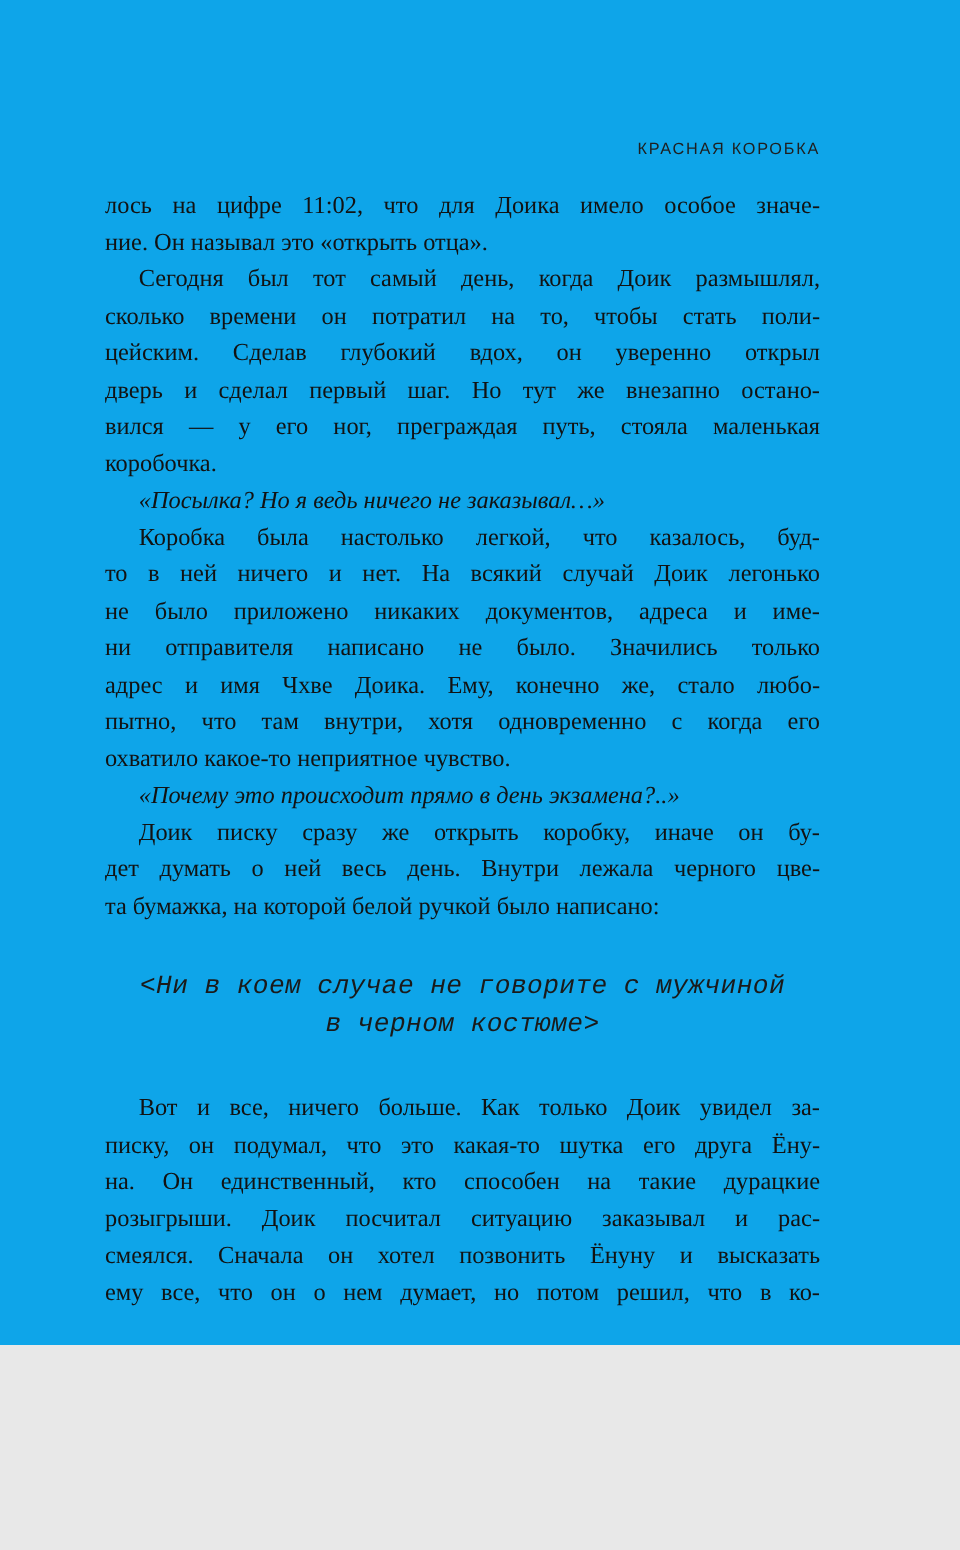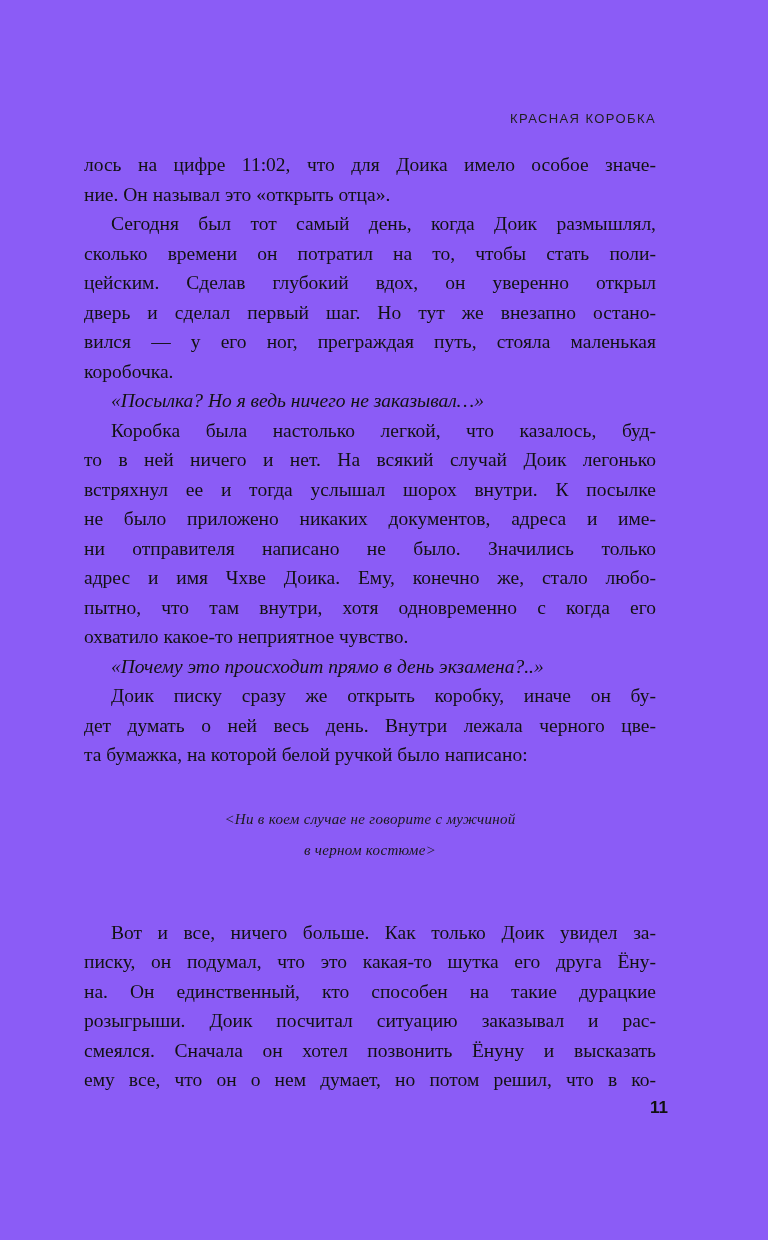--- a/index.html
+++ b/index.html
@@ -1,20 +1,20 @@
 <!DOCTYPE html>
 <html><head>
 <meta charset="utf-8">
 <style>
   html, body { margin: 0; padding: 0; background: #e8e8e8; }
   .page {
     position: relative;
     width: 768px;
-    height: 1240px;
-    background: #8b5cf6;
+    height: 1076px;
+    background: #0ea5e9;
     margin: 0 auto;
     overflow: hidden;
     font-family: "Liberation Serif", serif;
     color: #141414;
   }
   .running-header {
     position: absolute;
     top: 111px;
     left: 84px;
     width: 572px;
@@ -34,25 +34,25 @@
     line-height: 29.5px;
     color: #121212;
   }
   .para { margin: 0; }
   .ln { min-height: 29.5px; }
   .j { text-align: justify; text-align-last: justify; }
   .last { text-align: left; }
   .ind { text-indent: 27px; }
   .it { font-style: italic; }
   .note {
-    margin: 34px 0 52px 0;
+    margin: 34px 0 36px 0;
     text-align: center;
-    font-family: Liberation Serif, serif;
+    font-family: Liberation Mono, monospace;
     font-style: italic;
-    font-size: 15px;
+    font-size: 21px;
     line-height: 31px;
     letter-spacing: 0.3px;
     color: #1a1a1a;
   }
   .note .ln { text-align: center; text-align-last: center; min-height: 31px; }
   .page-number {
     position: absolute;
     top: 1098px;
     left: 96px;
     width: 572px;
@@ -86,21 +86,20 @@
       <div class="ln last">коробочка.</div>
     </div>
 
     <div class="para">
       <div class="ln last ind it">«Посылка? Но я ведь ничего не заказывал…»</div>
     </div>
 
     <div class="para">
       <div class="ln j ind">Коробка была настолько легкой, что казалось, буд-</div>
       <div class="ln j">то в ней ничего и нет. На всякий случай Доик легонько</div>
-      <div class="ln j">встряхнул ее и тогда услышал шорох внутри. К посылке</div>
       <div class="ln j">не было приложено никаких документов, адреса и име-</div>
       <div class="ln j">ни отправителя написано не было. Значились только</div>
       <div class="ln j">адрес и имя Чхве Доика. Ему, конечно же, стало любо-</div>
       <div class="ln j">пытно, что там внутри, хотя одновременно с когда его</div>
       <div class="ln last">охватило какое-то неприятное чувство.</div>
     </div>
 
     <div class="para">
       <div class="ln last ind it">«Почему это происходит прямо в день экзамена?..»</div>
     </div>

